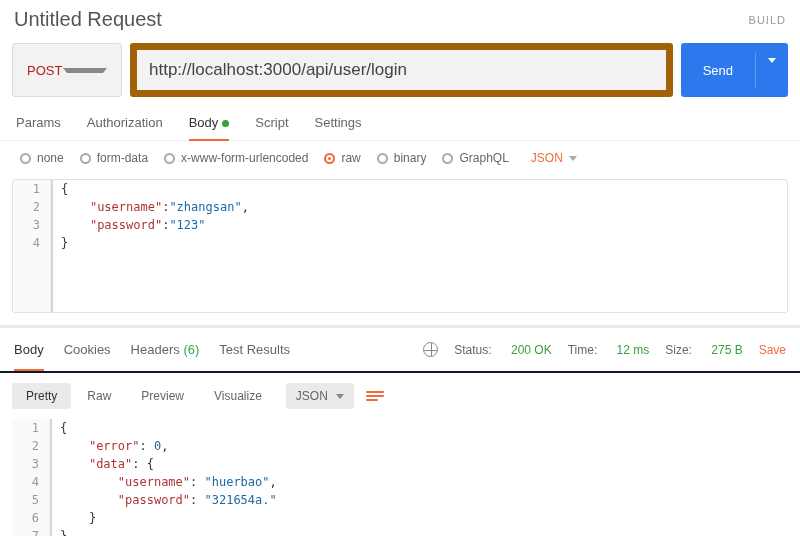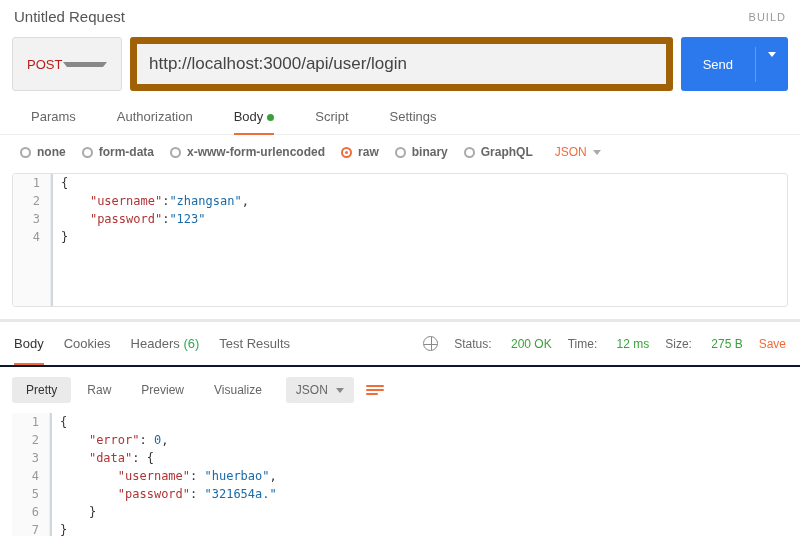--- a/index.html
+++ b/index.html
@@ -1,36 +1,36 @@
 <!DOCTYPE html>
 <html><head>
 <meta charset="utf-8">
 <style>
 * { box-sizing: border-box; margin: 0; padding: 0; }
 body { font-family: -apple-system, BlinkMacSystemFont, "Segoe UI", Arial, sans-serif; font-size: 13px; color: #333; background: #fff; width: 800px; }
 .header { display: flex; justify-content: space-between; align-items: center; padding: 8px 14px 4px 14px; }
-.title { font-size: 15px; color: #555; }
+.title { font-size: 20px; color: #555; }
 .build { font-size: 11px; color: #999; letter-spacing: 1px; }
 .request-bar { display: flex; gap: 8px; padding: 8px 12px; }
 .method-dropdown { display: flex; align-items: center; background: #f2f2f2; border: 1px solid #ddd; border-radius: 3px; padding: 0 14px; width: 110px; }
 .method-dropdown span { flex: 1; font-size: 13px; color: #b91c1c; }
 .caret { width: 0; height: 0; border-left: 4px solid transparent; border-right: 4px solid transparent; border-top: 5px solid #888; }
 .url-input { flex: 1; background: #f2f2f2; border: 7px solid #a16207; border-radius: 3px; padding: 10px 12px; font-size: 17px; color: #444; }
 .send-btn { display: flex; align-items: center; background: #2b79ec; color: #fff; border-radius: 3px; overflow: hidden; }
 .send-main { padding: 10px 22px; font-weight: 500; }
 .send-drop { padding: 10px 12px; border-left: 1px solid rgba(255,255,255,0.25); }
 .send-drop .caret { border-top-color: #fff; }
 .tabs { display: flex; gap: 26px; padding: 0 16px; font-size: 13px; color: #666; border-bottom: 1px solid #eee; }
-.tab { padding: 10px 0; cursor: pointer; position: relative; margin-left: 15px; }
+.tab { padding: 10px 0; cursor: pointer; position: relative; }
 .tab.active { color: #333; }
 .tab.active::after { content: ''; position: absolute; left: 0; right: 0; bottom: -1px; height: 2px; background: #f26b3a; }
 .tab .count { color: #32a852; margin-left: 3px; }
 .dot-green { width: 7px; height: 7px; border-radius: 50%; background: #3aa03a; display: inline-block; margin-left: 4px; vertical-align: middle; }
 .body-types { display: flex; align-items: center; gap: 16px; padding: 10px 20px; font-size: 12px; color: #666; }
-.radio { display: flex; align-items: center; gap: 6px; font-weight: bold; }
+.radio { display: flex; align-items: center; gap: 6px; }
 .radio-circle { width: 11px; height: 11px; border: 2px solid #aaa; border-radius: 50%; display: inline-block; position: relative; }
 .radio-circle.sel { border-color: #f26b3a; }
 .radio-circle.sel::after { content: ''; position: absolute; inset: 2px; background: #f26b3a; border-radius: 50%; }
 .json-label { color: #f26b3a; margin-left: 6px; display: flex; align-items: center; gap: 6px; }
 .editor { border: 1px solid #e2e2e2; border-radius: 3px; margin: 4px 12px; font-family: Menlo, Consolas, monospace; font-size: 12px; }
 .eline { display: flex; }
 .lineno { width: 38px; text-align: right; padding: 2px 10px 2px 0; color: #999; background: #fafafa; border-right: 1px solid #eee; user-select: none; }
 .lcode { padding: 2px 8px; white-space: pre; border-left: 2px solid #cfd8dc; }
 .key { color: #b03434; }
 .str { color: #1a6aa8; }

